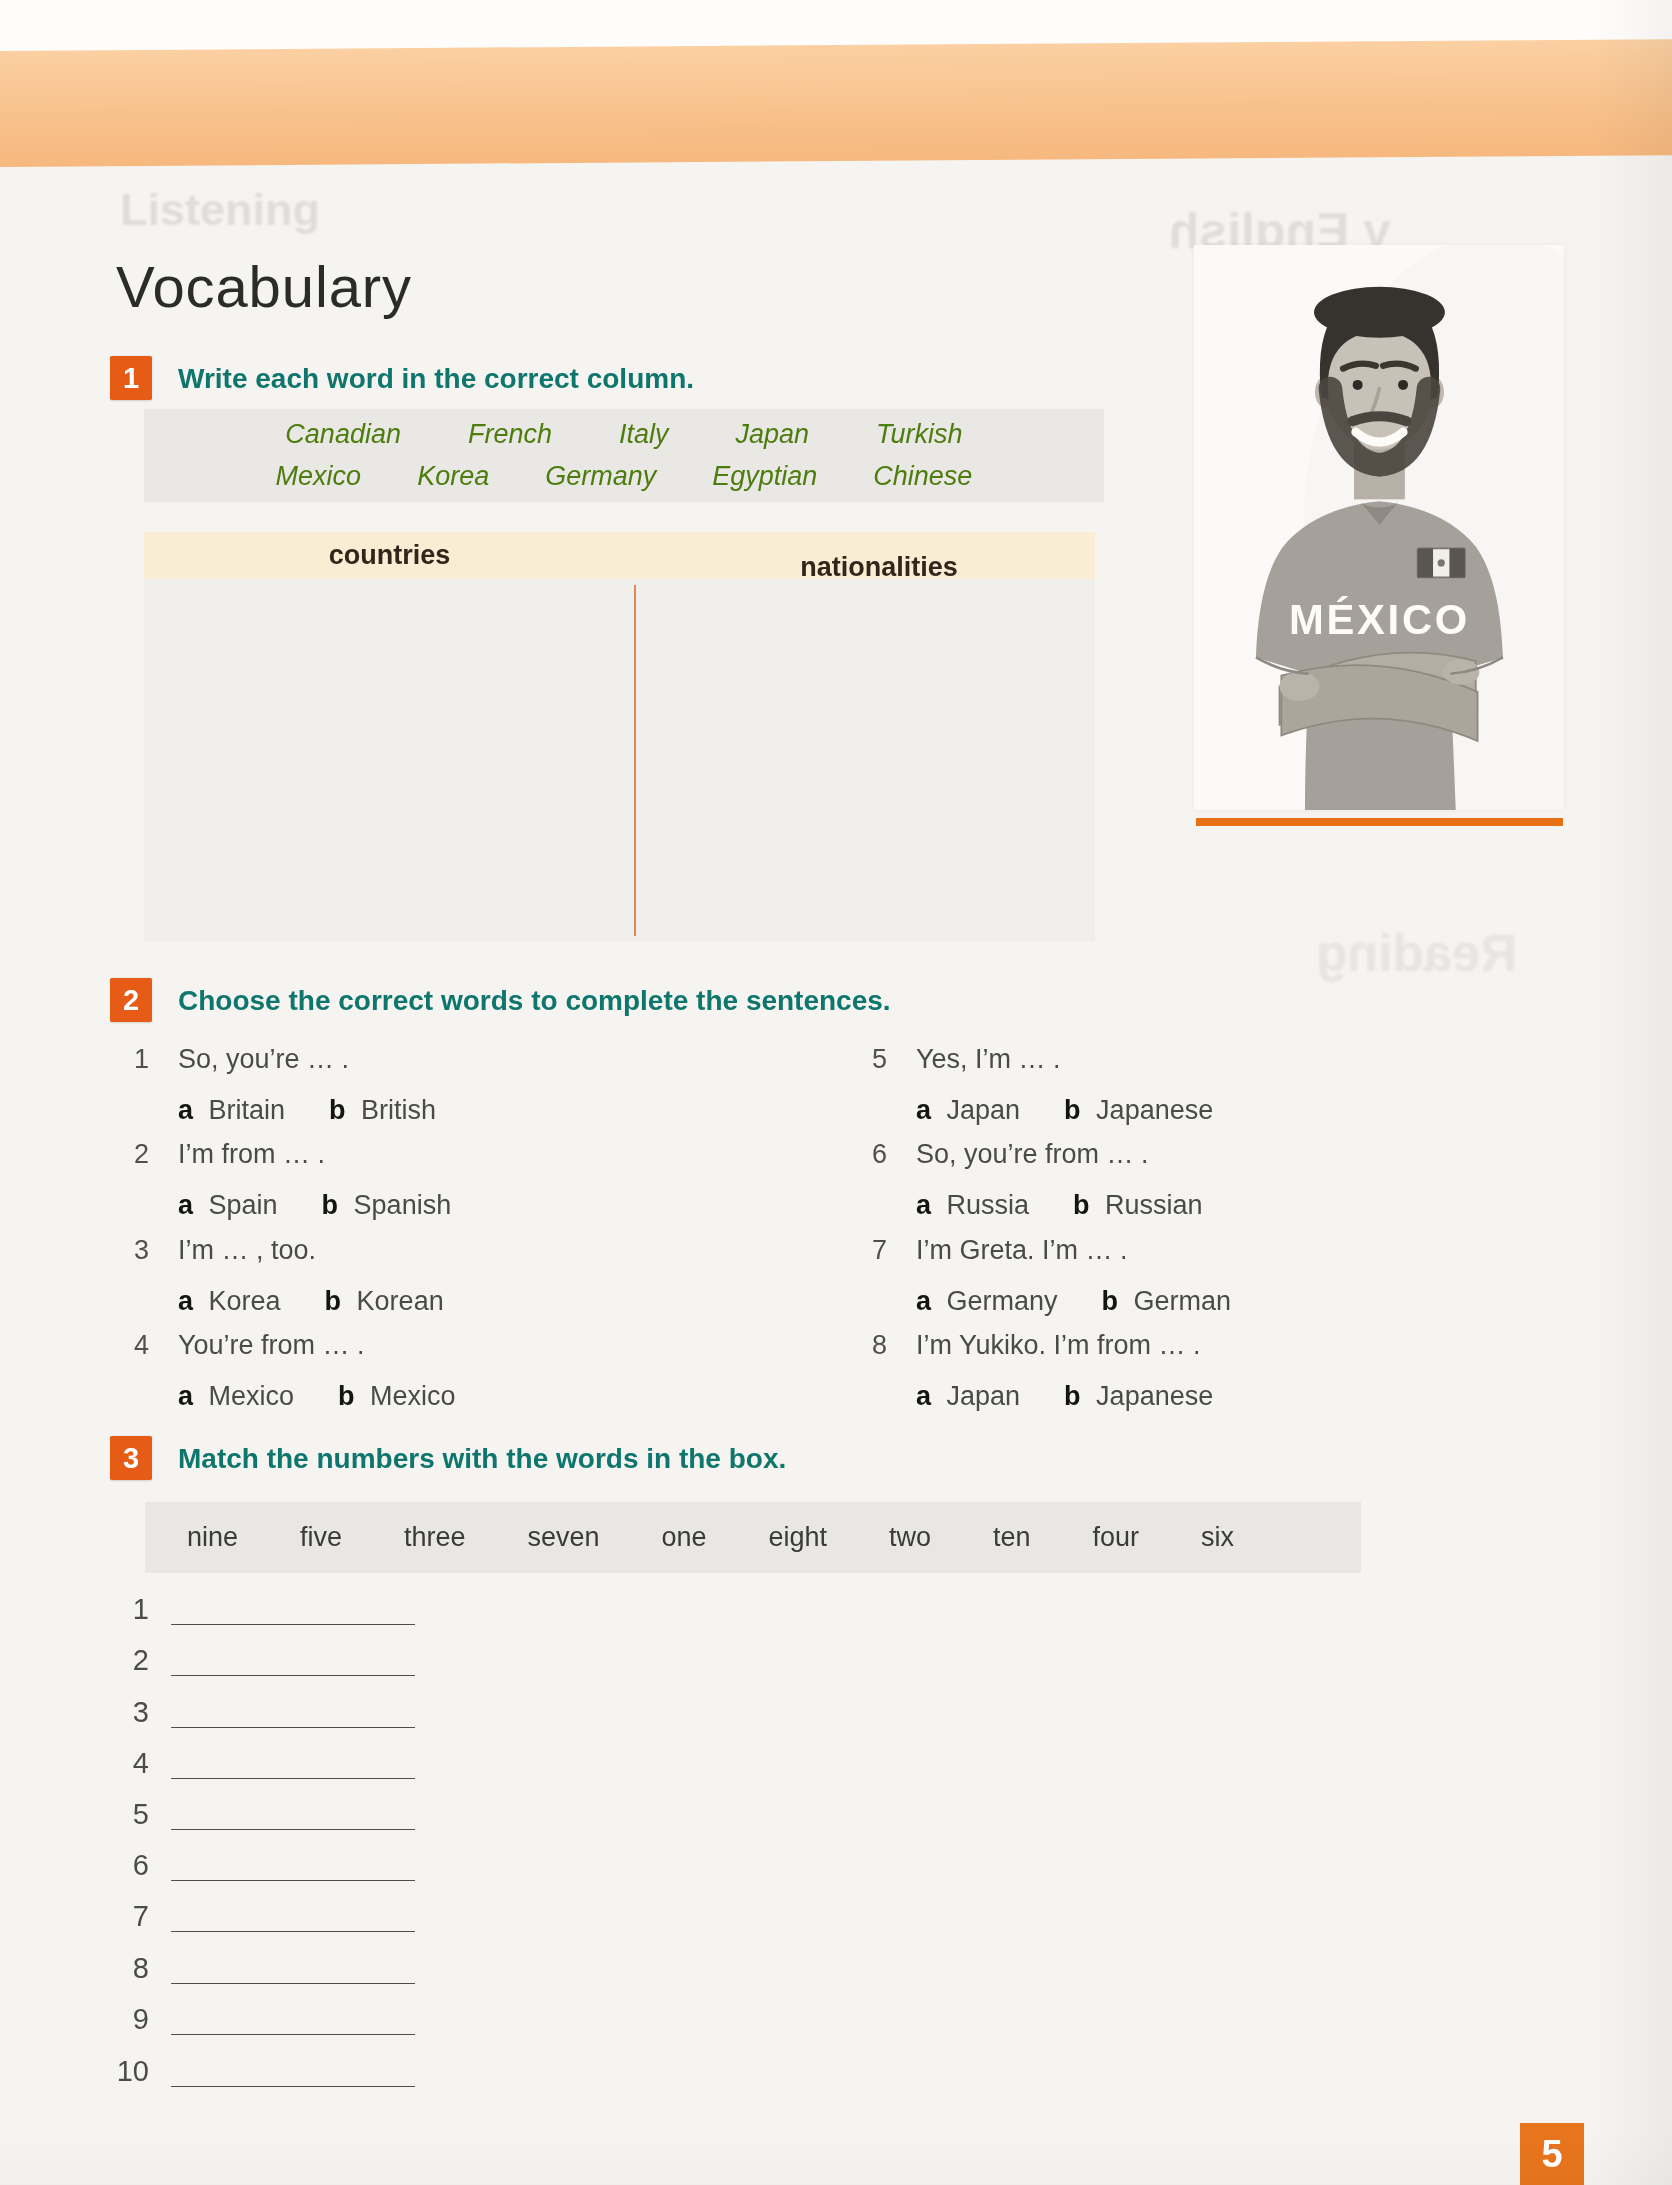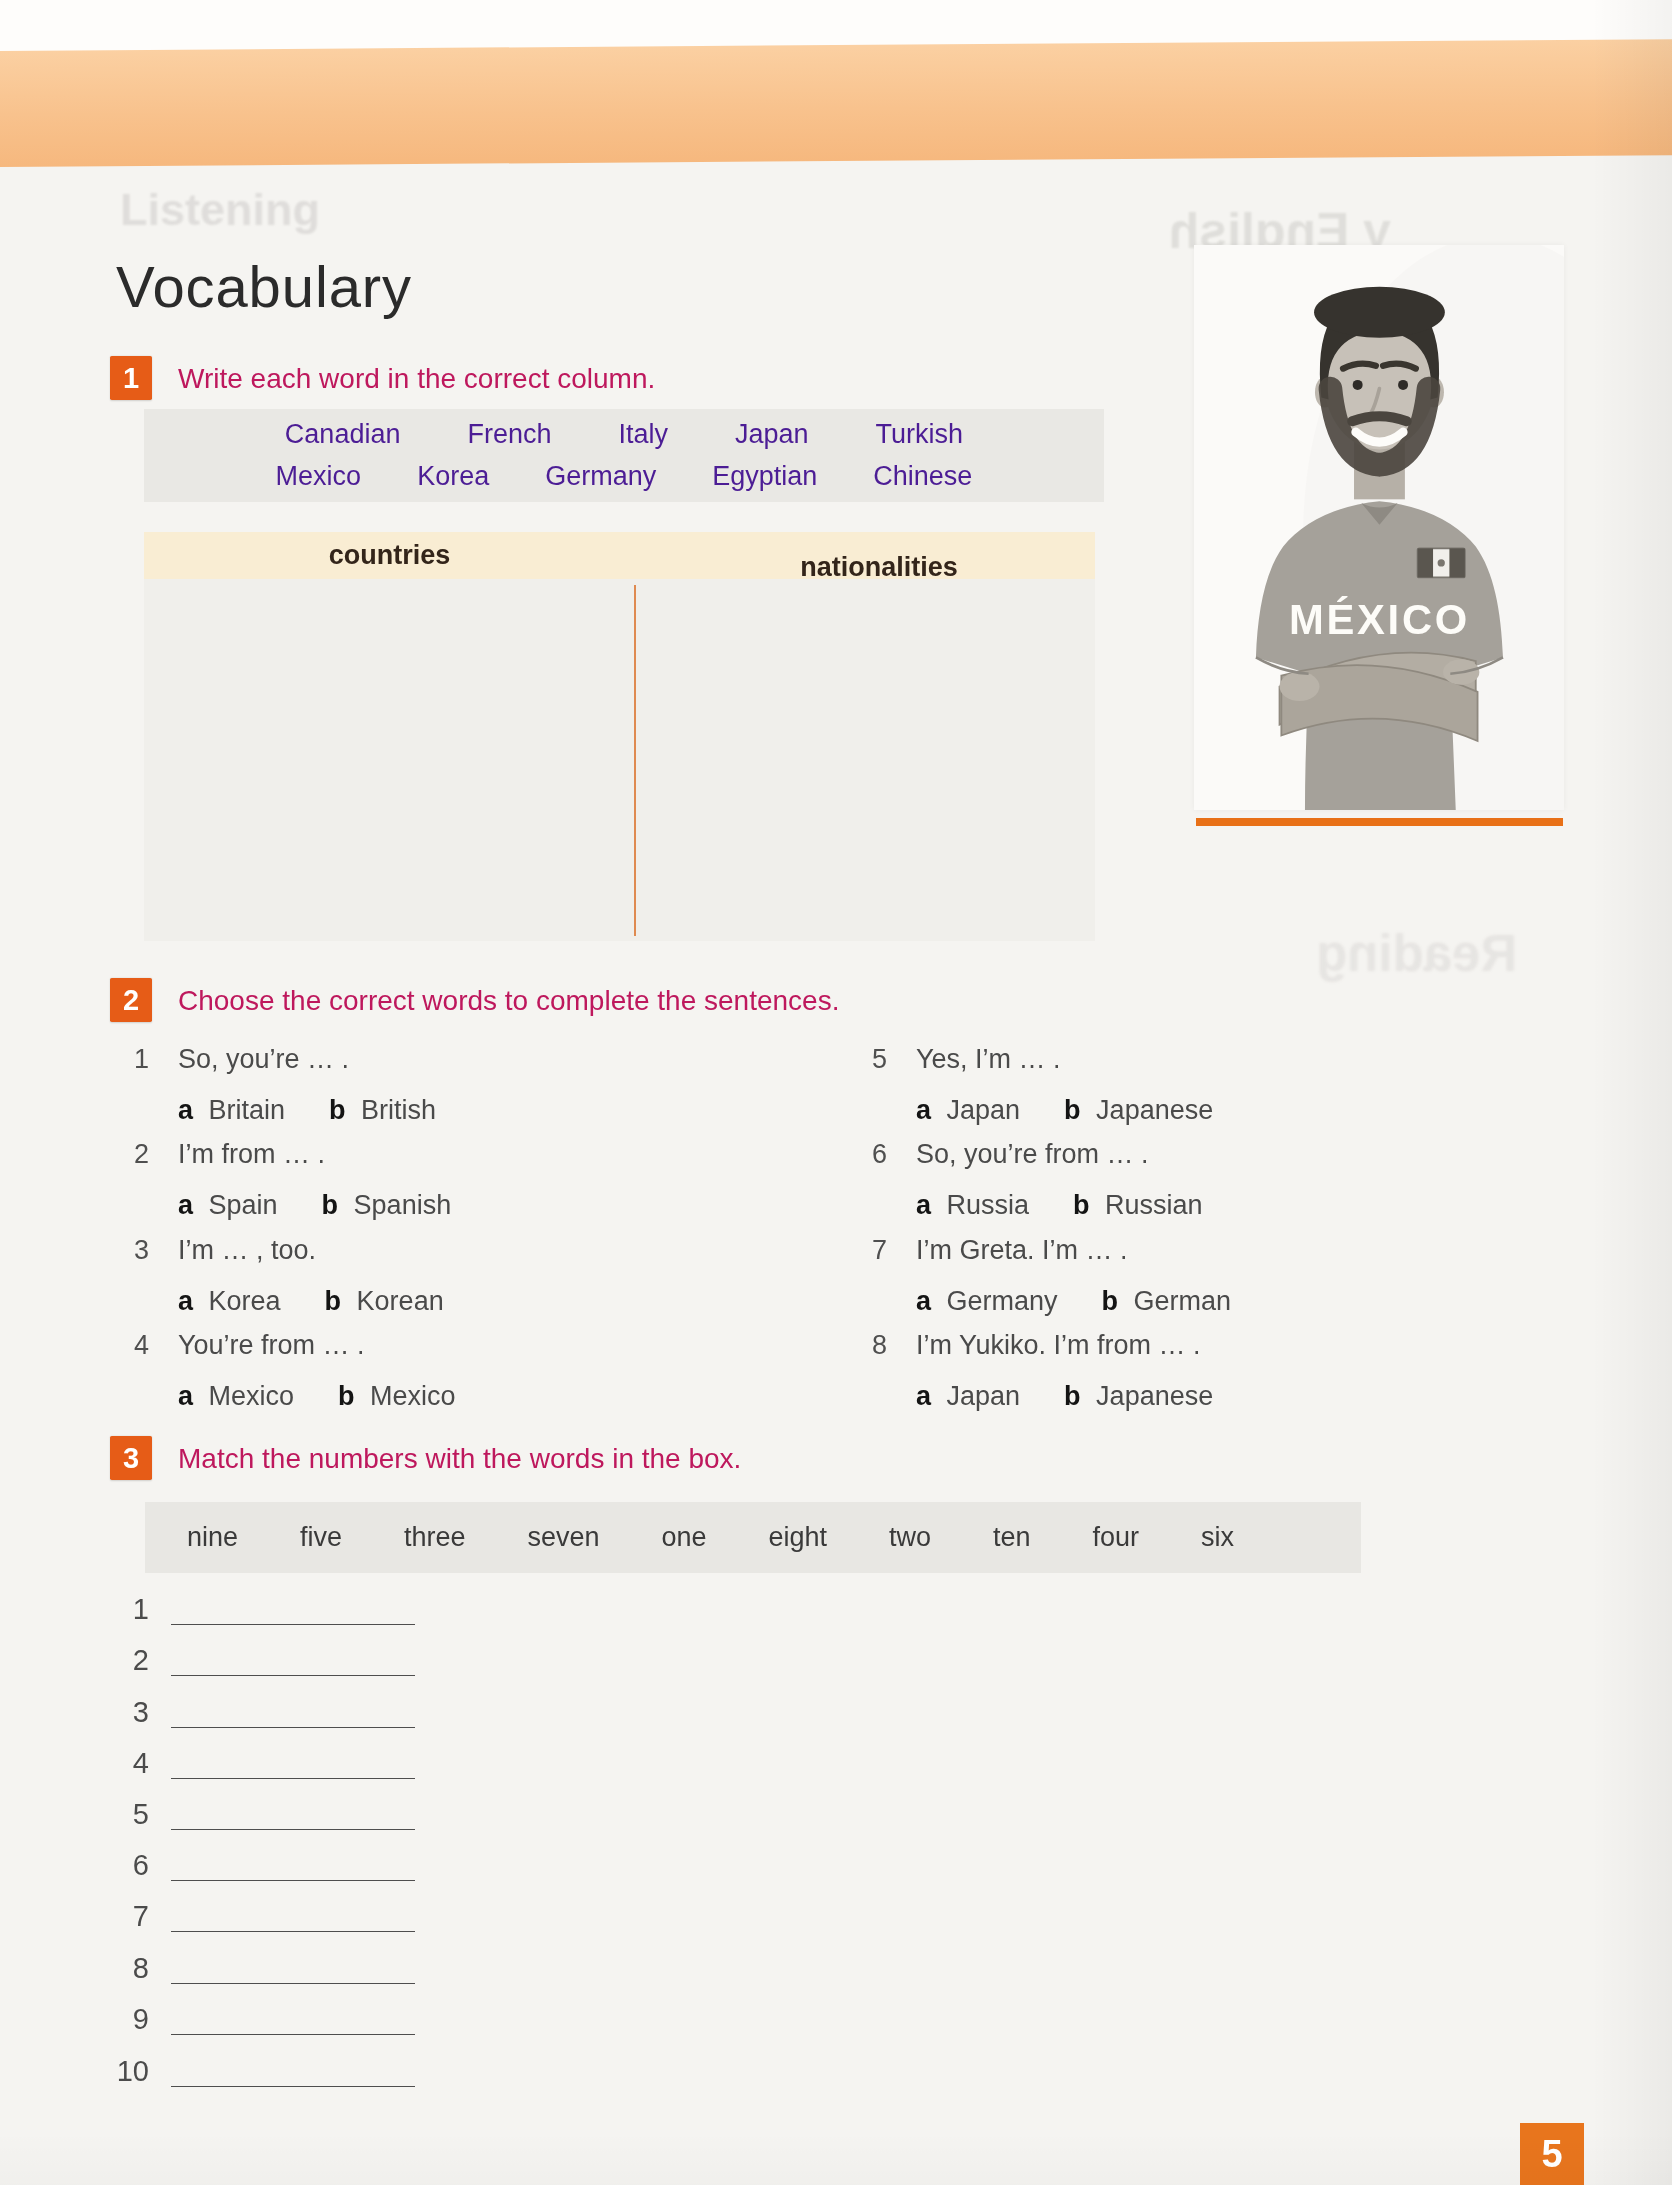--- a/index.html
+++ b/index.html
@@ -16,25 +16,25 @@
   .gh-listening{left:120px;top:184px;font-size:45px;color:rgba(110,107,103,0.16);filter:blur(0.9px);}
   .gh-english{left:1027px;top:202px;width:364px;font-size:50px;color:rgba(95,90,85,0.14);
               filter:blur(1.1px);transform:scaleX(-1);text-align:left;}
   .gh-reading{left:1316px;top:924px;font-size:51px;color:rgba(85,80,75,0.09);
               filter:blur(1.4px);transform:scaleX(-1);}
   
   .page-title{left:116px;top:253px;font-size:58px;font-weight:400;color:#2b2b2b;letter-spacing:0.9px;}
   .badge{width:42px;height:44px;background:#e65c17;color:#ffffff;font-size:29px;font-weight:bold;
          display:flex;align-items:center;justify-content:center;border-radius:1.8px;
          box-shadow:0 0.9px 1.8px rgba(0,0,0,0.15);}
-  .instr{font-size:28px;font-weight:normal;color:#be185d;line-height:42px;}
+  .instr{font-size:28px;font-weight:bold;color:#0f766e;line-height:42px;}
   
   .wb1{left:144px;top:409px;width:960px;height:93px;background:#e9e8e4;
        display:flex;flex-direction:column;justify-content:center;gap:11px;}
-  .wbrow{display:flex;justify-content:center;gap:67px;font-size:27px;color:#4c1d95;}
+  .wbrow{display:flex;justify-content:center;gap:67px;font-size:27px;color:#4d7c0f;font-style:italic;}
   .wbrow2{gap:56px;}
   
   .tbl{left:144px;top:532px;width:951px;height:409px;}
   .tbl-head{display:flex;height:47px;background:#f9edd3;gap:28px;}
   .tbl-head .hc{line-height:47px;text-align:center;font-size:27px;font-weight:bold;color:#33251a;}
   .tbl-head .c1{width:491px;}
   .tbl-head .c2{flex:1;margin-top:12px;}
   .tbl-body{position:absolute;left:0;top:47px;width:100%;height:362px;background:#f0efeb;}
   .tbl-div{position:absolute;left:490px;top:53px;width:1.8px;height:351px;background:#df8a50;}
   

